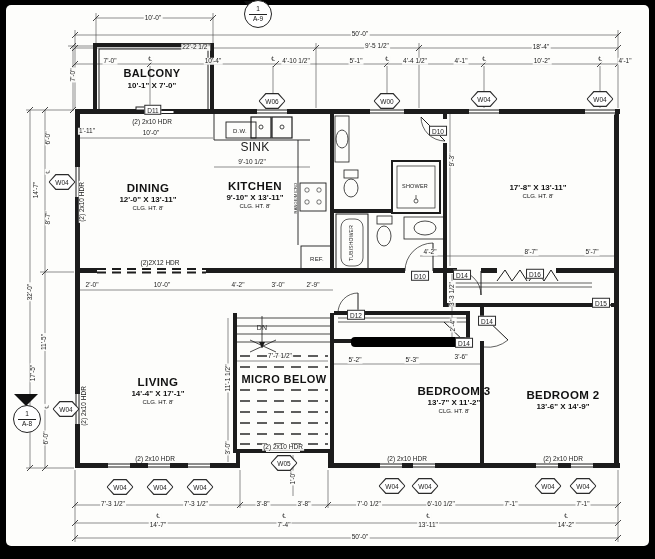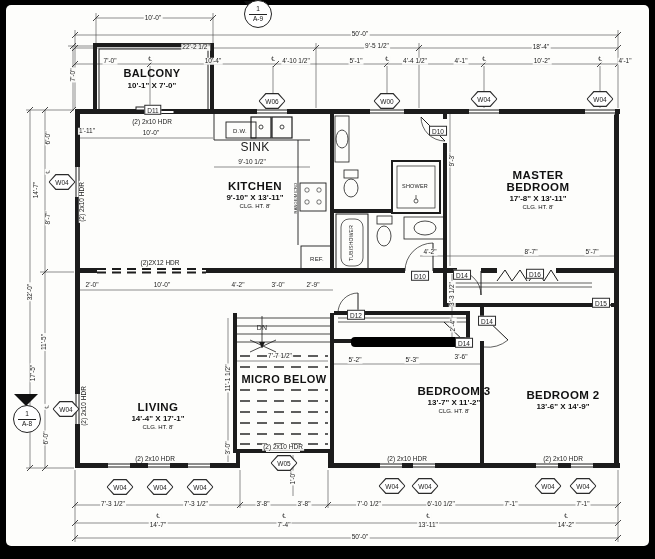--- a/index.html
+++ b/index.html
@@ -409,31 +409,35 @@
       <span class="t fix nobg" style="font-size: 12px; left: 255px; top: 147px;">SINK</span>
       <span class="t fix nobg" style="font-size: 6px; left: 317px; top: 259px;">REF.</span>
       <span class="t fix nobg" style="font-size: 5.5px; left: 415px; top: 187px;">SHOWER</span>
       <span class="t fix nobg rot" style="font-size: 5px; left: 351px; top: 243px;">TUB/SHOWER</span>
       <span class="t fix nobg rot" style="font-size: 4px; left: 296px; top: 198px;">RANGE/MICRO</span>
       <span class="t fix nobg" style="font-size: 7px; left: 262px; top: 327px;">DN</span>
       <div class="room small" style="left: 152px; top: 79px;">
         <div class="rn">BALCONY</div>
         <div class="rs">10'-1" X 7'-0"</div>
       </div>
+      <div class="room" style="left: 148px; top: 197px;">
+        <div class="rn">DINING</div>
+        <div class="rs">12'-0" X 13'-11"</div>
+        <div class="rc">CLG. HT. 8'</div>
+      </div>
       <div class="room" style="left: 255px; top: 195px;">
         <div class="rn">KITCHEN</div>
         <div class="rs">9'-10" X 13'-11"</div>
         <div class="rc">CLG. HT. 8'</div>
       </div>
       <div class="room" style="left: 538px; top: 190px;">
-        <div class="rn" style="width: 80px;">MASTER BEDROOM</div>
         <div class="rs">17'-8" X 13'-11"</div>
         <div class="rc">CLG. HT. 8'</div>
       </div>
-      <div class="room" style="left: 158px; top: 391px; margin-top: 25px;">
+      <div class="room" style="left: 158px; top: 391px;">
         <div class="rn">LIVING</div>
         <div class="rs">14'-4" X 17'-1"</div>
         <div class="rc">CLG. HT. 8'</div>
       </div>
       <div class="room small" style="left: 284px; top: 380px;">
         <div class="rn">MICRO BELOW</div>
       </div>
       <div class="room" style="left: 410px; top: 400px; margin-left: 44px;">
         <div class="rn">BEDROOM 3</div>
         <div class="rs">13'-7" X 11'-2"</div>

